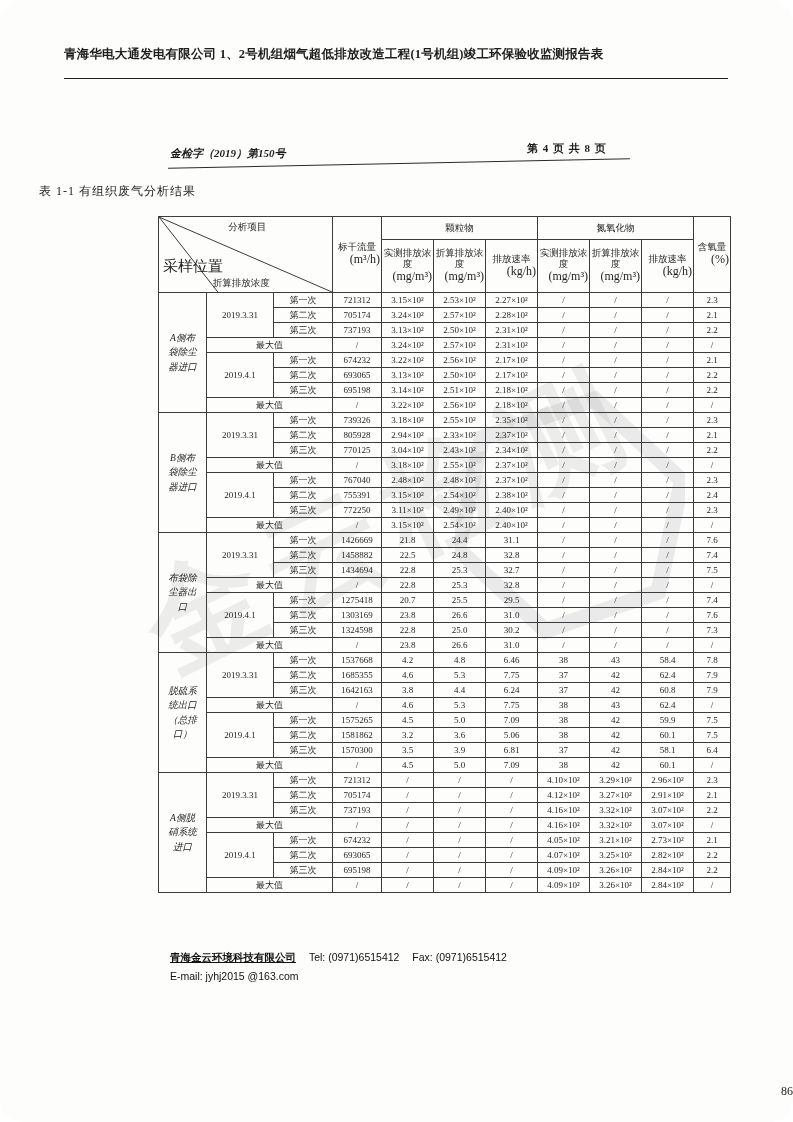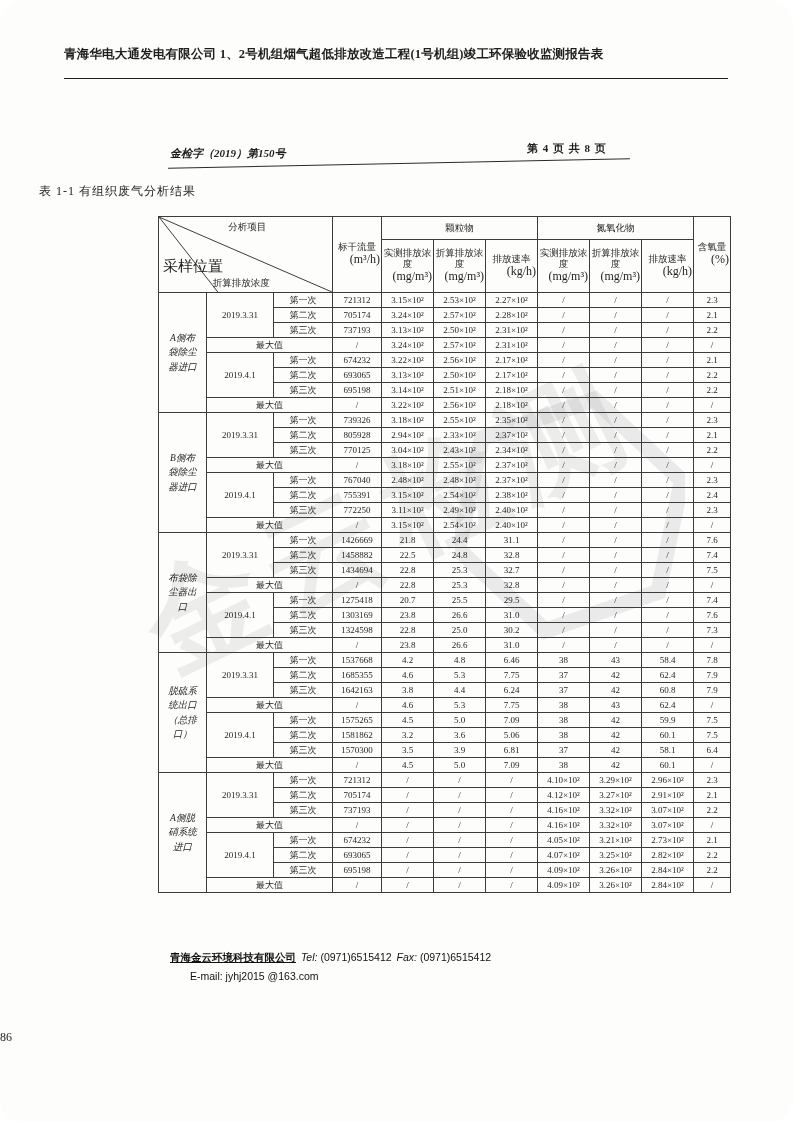--- a/index.html
+++ b/index.html
@@ -74,25 +74,25 @@
   th.corner .c-top{position:absolute;top:5px;left:40%;font-size:9.5px;white-space:nowrap;}
   th.corner .c-left{position:absolute;top:54%;left:4px;font-size:15px;white-space:nowrap;}
   th.corner .c-bottom{position:absolute;bottom:3px;left:31%;font-size:9.5px;white-space:nowrap;}
   
   .footer{
     position:absolute;left:170px;top:951px;
     font-family:"Liberation Sans","DejaVu Sans",sans-serif;
     font-size:10.5px;color:#111;
   }
   .footer .company{font-weight:bold;text-decoration:underline;}
-  .footer .row2{margin-top:5px;margin-left:20px;}
-  .footer .lbl{margin-left:2px;font-style:italic;}
+  .footer .row2{margin-top:5px;}
+  .footer .lbl{margin-left:10px;}
   .footer .lbl:first-child{margin-left:0;}
   .page-number{
-    position:absolute;left:0;top:1030px;width:793px;text-align:left;
+    position:absolute;left:0;top:1084px;width:793px;text-align:right;
     font-size:12px;
   }
 </style>
 </head>
 <body>
 
 <div id="page">
 
   <div class="doc-header">青海华电大通发电有限公司 1、2号机组烟气超低排放改造工程(1号机组)竣工环保验收监测报告表</div>
   <div class="doc-header-rule"></div>

